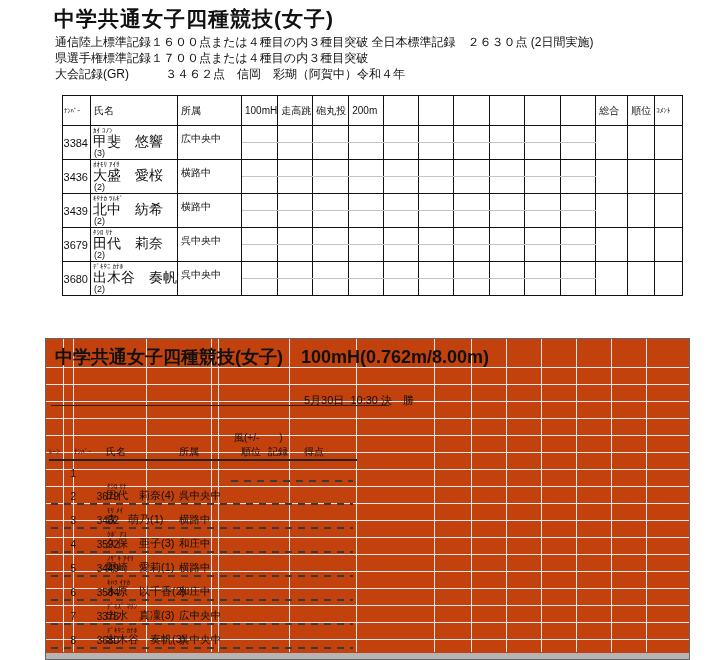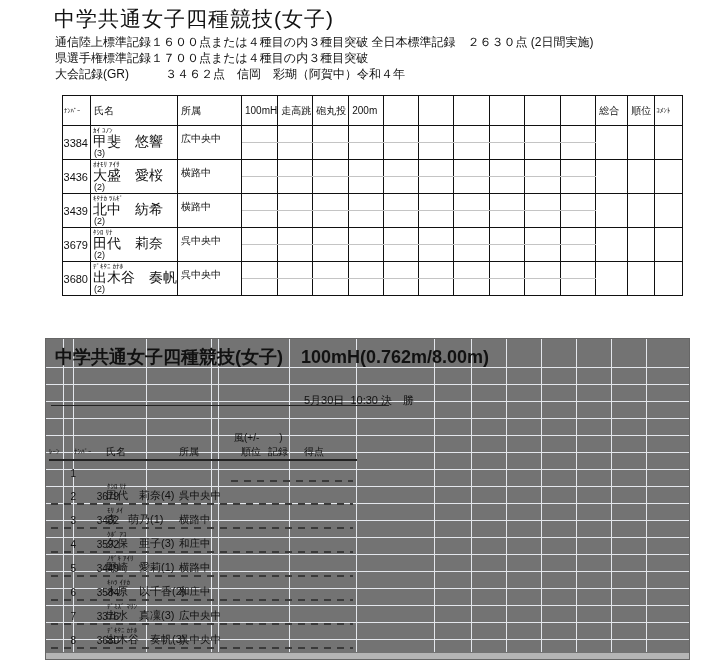--- a/index.html
+++ b/index.html
@@ -1,21 +1,21 @@
 <!DOCTYPE html>
 <html><head>
 <meta charset="utf-8">
 <style>
   * { margin:0; padding:0; box-sizing:border-box; }
   html,body { width:724px; height:660px; background:#ffffff; overflow:hidden;
               font-family:"Liberation Sans", sans-serif; color:#111; }
   .abs { position:absolute; }
 
   
-  #doc-title { left:54px; top:5px; font-size:21px; font-weight:normal; letter-spacing:1px; }
+  #doc-title { left:54px; top:5px; font-size:21px; font-weight:bold; letter-spacing:1px; }
   .note { left:55px; font-size:12px; font-weight:normal; white-space:pre; }
   #note-1 { top:34px; } #note-2 { top:50px; } #note-3 { top:66px; }
 
   
   #entry-table { left:62px; top:95px; border-collapse:collapse; table-layout:fixed; }
   #entry-table td, #entry-table th { border:1.5px solid #111; padding:0; vertical-align:top;
       font-weight:normal; overflow:hidden; }
   #entry-table th { vertical-align:middle; text-align:left; padding-left:3px; font-size:10px; }
   #entry-table th.tiny { font-size:6.5px; padding-left:1px; }
   #entry-table tr.hd { height:30px; }
@@ -23,21 +23,21 @@
   #entry-table td.ev { border-bottom:1px solid #c4c4c4; }
   #entry-table tr.rb td.ev { border-top:1px solid #c4c4c4; border-bottom:1.5px solid #111; }
   td.c-num { text-align:right; vertical-align:middle !important; font-size:11px; padding-right:2px !important;margin-left:29px; }
   td.c-name { padding:1px 0 0 2px !important; }
   .kana { display:block; font-size:7px; line-height:8px; white-space:pre; }
   .nm   { display:block; font-size:14px; line-height:13px; white-space:pre; }
   .gr   { display:block; font-size:9px; line-height:10px; padding-left:1px; }
   td.c-team { padding:6px 0 0 3px !important; font-size:10px; }
 
   
-  #sheet { left:45px; top:338px; width:645px; height:322px; border:1px solid #666; background:#737373; }
+  #sheet { left:45px; top:338px; width:645px; height:322px; border:1px solid #666; background:#c2410c; }
   #sheet .grid-h { position:absolute; left:0; top:12px; right:0; bottom:7px;
       background:repeating-linear-gradient(180deg, transparent 0 16px, #e4e7ec 16px 17px); }
   .vline { position:absolute; top:0; bottom:7px; width:1px; background:#e4e7ec; }
   #sheet-title { left:9px; top:6px; font-size:18px; font-weight:bold; white-space:pre; }
   #sheet-date { left:258px; top:54px; width:86px; font-size:11px; white-space:pre; }
   #date-rule { left:5px; top:66px; width:338px; height:1px; background:#222; }
   #wind-label { left:188px; top:92px; font-size:10px; white-space:pre; }
   .colhead { top:106px; font-size:10px; white-space:pre; }
   .colhead.tiny { font-size:7px; top:109px; }
   #head-rule { left:3px; top:120px; width:308px; height:2px; background:#222; }

